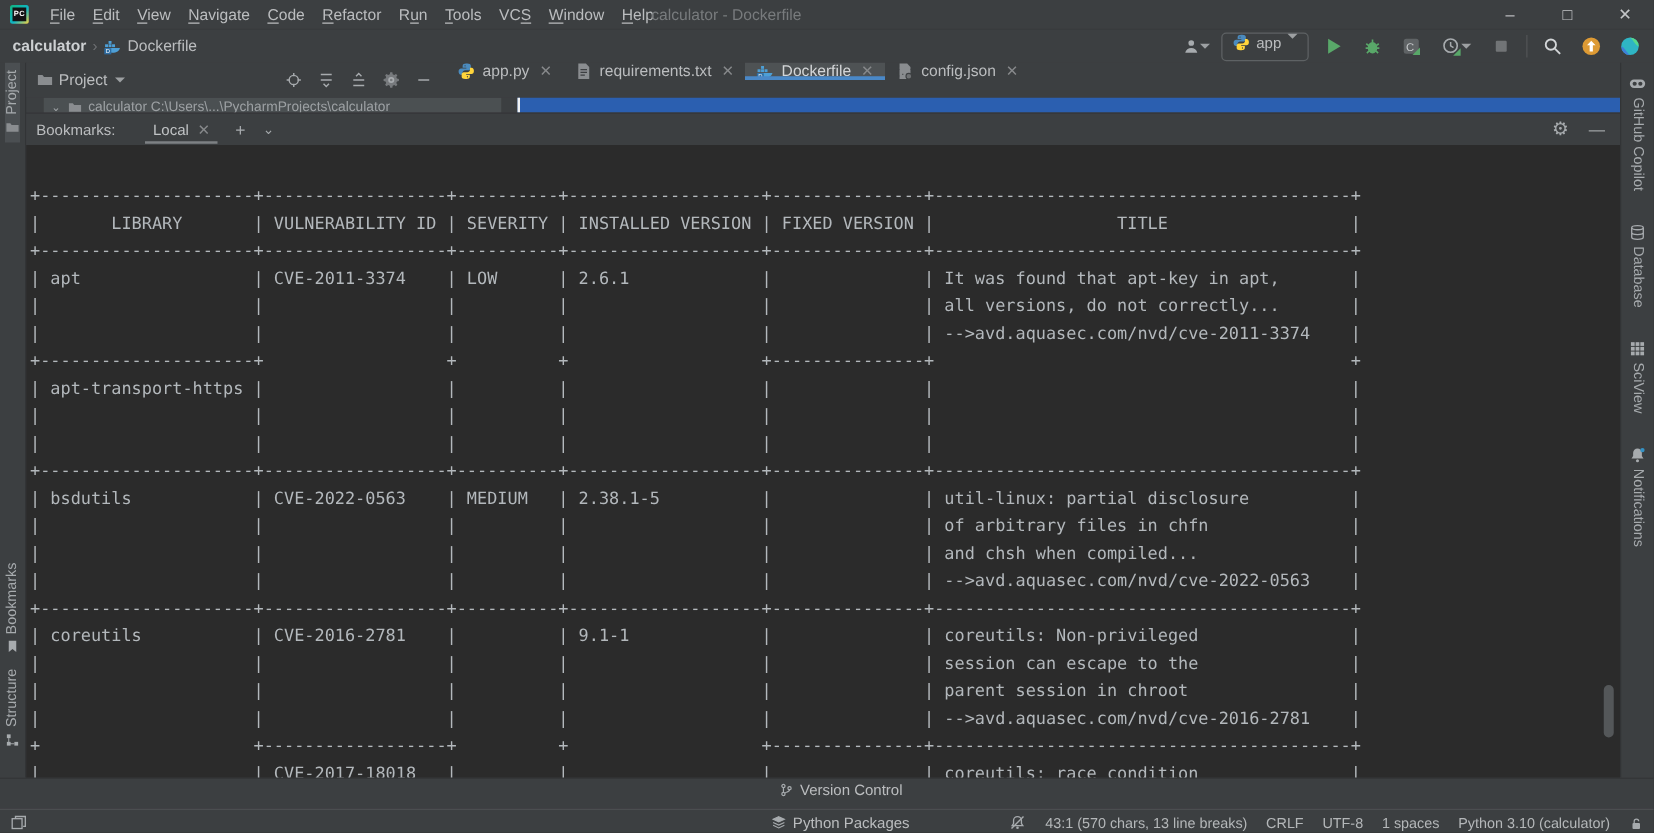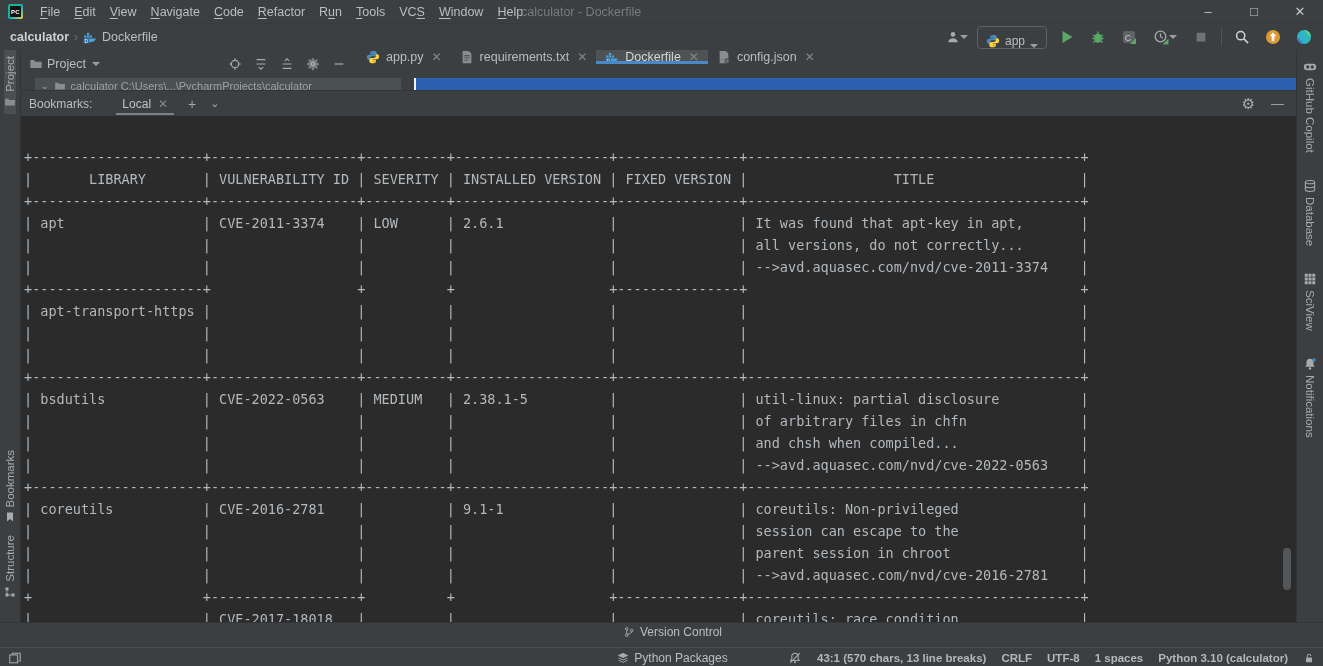--- a/index.html
+++ b/index.html
@@ -25,21 +25,21 @@
   .win-btn{width:46px;height:24px;display:flex;align-items:center;justify-content:center;color:#c3c5c7;font-size:13px;}
 
   
   #toolbar{height:26px;display:flex;align-items:center;background:#3c3f41;position:relative;}
   #breadcrumb{display:flex;align-items:flex-end;padding-left:10px;gap:5px;}
   #crumb-project{font-weight:bold;color:#cdd0d2;font-size:12.5px;}
   .crumb-sep{color:#6e7173;font-size:12px;}
   #crumb-file{color:#bbbdbf;font-size:12.5px;}
   #toolbar-right{margin-left:auto;display:flex;align-items:center;gap:9px;padding-right:8px;}
   .tb-btn{display:flex;align-items:center;justify-content:center;width:22px;height:22px;}
-  #run-config-pill{display:flex;align-items:flex-end;gap:5px;border:1px solid #5e6264;border-radius:4px;height:21px;padding:0 8px;}
+  #run-config-pill{display:flex;align-items:flex-start;gap:5px;border:1px solid #5e6264;border-radius:4px;height:21px;padding:0 8px;}
   #run-config-pill .lbl{color:#bbbdbf;font-size:12px;}
   .caret{width:0;height:0;border-left:4px solid transparent;border-right:4px solid transparent;border-top:4px solid #9da0a2;display:inline-block;}
   .tb-sep{width:1px;height:18px;background:#515456;}
 
   
   #main{display:flex;height:572px;}
   .stripe{background:#3c3f41;display:flex;flex-direction:column;align-items:center;flex:0 0 auto;}
   #left-stripe{width:20px;border-right:1px solid #323436;}
   #right-stripe{width:26px;border-left:1px solid #323436;}
   .stripe-item{display:flex;flex-direction:column;align-items:center;gap:4px;padding:6px 0;color:#a7abae;font-size:11.5px;}
@@ -80,21 +80,21 @@
   #term-scroll-thumb{position:absolute;right:5px;top:432px;width:8px;height:42px;background:#5c5f61;border-radius:4px;opacity:.85;}
 
   
   #tools-bar{height:24px;background:#3c3f41;border-top:1px solid #323436;display:flex;align-items:center;padding-left:22px;gap:4px;flex-direction:column;}
   .tool-btn{display:flex;align-items:center;gap:5px;padding:2px 7px;font-size:12px;color:#bbbdbf;border-radius:2px;}
   .tool-btn.active{background:#4f5355;color:#e3e5e7;}
 
   
   #status-bar{height:20px;background:#3c3f41;border-top:1px solid #4b4e50;display:flex;align-items:center;padding:0 8px;gap:8px;}
   #status-msg{color:#b4b7b9;font-size:11.5px;white-space:nowrap;overflow:hidden;flex:0 1 auto;}
-  #status-right{margin-left:auto;display:flex;align-items:center;gap:15px;white-space:nowrap;font-weight:bold;}
+  #status-right{margin-left:auto;display:flex;align-items:flex-end;gap:15px;white-space:nowrap;}
   .status-item{color:#b4b7b9;font-size:11.5px;}
 
   .i12 svg{width:12px;height:12px;display:block;}
   .i14 svg{width:14px;height:14px;display:block;}
   .i16 svg{width:16px;height:16px;display:block;}
   .icon{display:inline-flex;flex:0 0 auto;}
   .glyph{font-size:13px;color:#a7abae;line-height:1;}
 </style>
 </head>
 <body>

